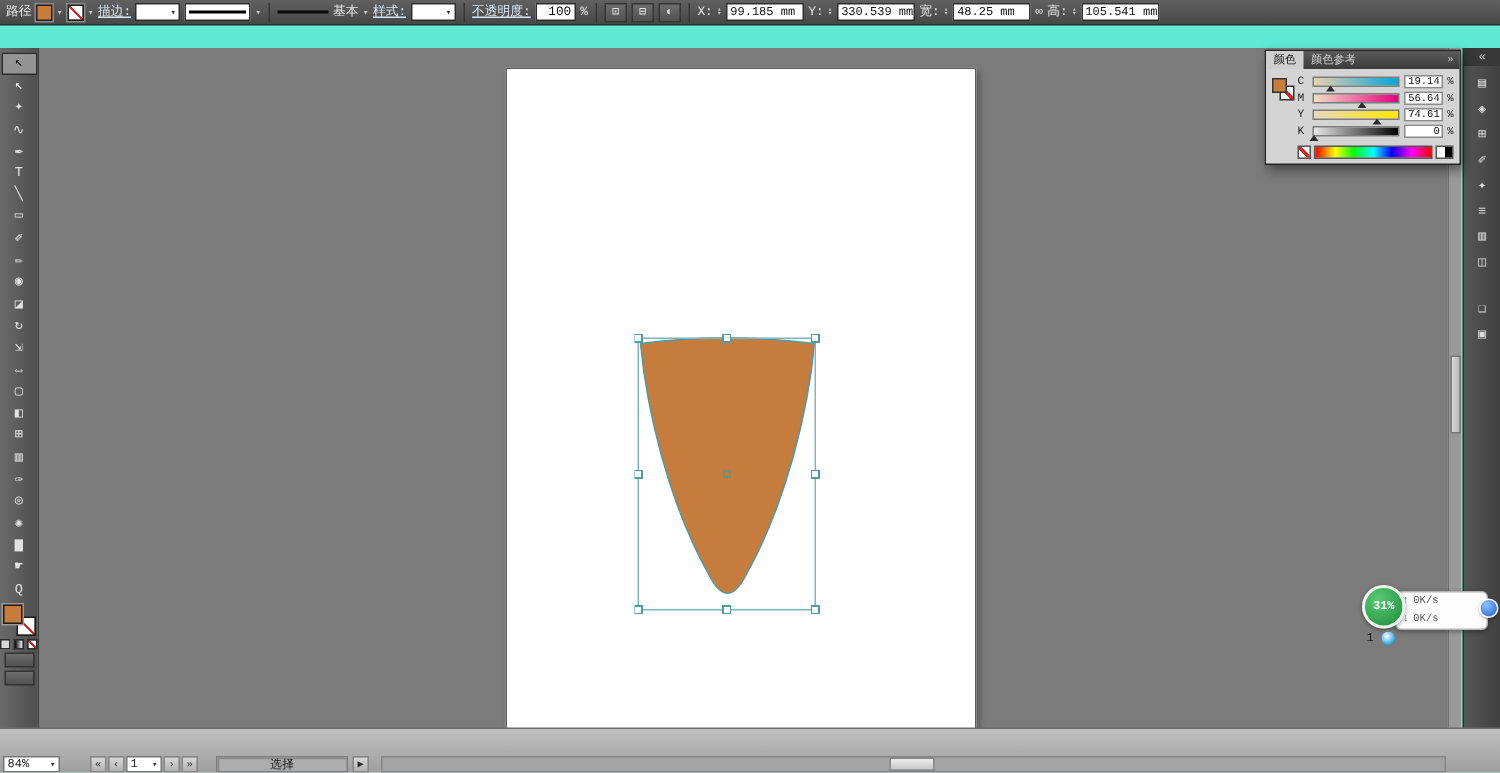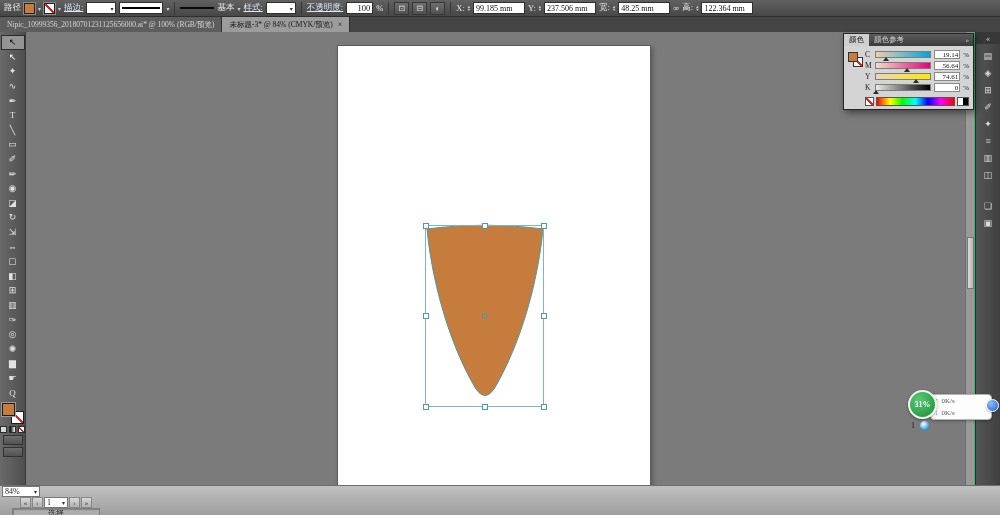--- a/index.html
+++ b/index.html
@@ -1,17 +1,17 @@
 <!DOCTYPE html>
 <html><head>
 <meta charset="utf-8">
 <style>
   *{margin:0;padding:0;box-sizing:border-box;}
   html,body{width:1000px;height:515px;overflow:hidden;}
-  #app{position:relative;width:1000px;height:515px;background:#22c55e;font-family:Liberation Serif, serif;font-size:9px;color:#111;overflow:hidden;}
+  #app{position:relative;width:1000px;height:515px;background:#5eead4;font-family:Liberation Mono, monospace;font-size:9px;color:#111;overflow:hidden;}
 
   
   .control-bar{position:absolute;top:0;left:0;right:0;height:17px;background:linear-gradient(#616161,#474747);border-bottom:1px solid #2e2e2e;display:flex;align-items:center;gap:3px;padding:0 4px;color:#e3e3e3;font-size:8.5px;white-space:nowrap;z-index:8;}
   .cb-label{color:#e8e8e8;}
   .cb-link{color:#dce8f4;text-decoration:underline;}
   .swatch{width:11px;height:11px;border:1px solid #222;box-shadow:0 0 0 1px #8a8a8a;}
   .swatch.stroke-sw{background:linear-gradient(45deg,#fff 44%,#d22 44%,#d22 56%,#fff 56%);}
   .dd{font-size:6px;color:#cfcfcf;}
   .cb-box{background:#fff;color:#111;border:1px solid #2f2f2f;height:12px;display:flex;align-items:center;padding:0 2px;gap:2px;}
   .cb-box.small{width:30px;justify-content:flex-end;}
@@ -81,21 +81,21 @@
   .cp-slider.k{background:linear-gradient(90deg,#e8e8e8,#000000);}
   .cp-marker{position:absolute;top:100%;width:0;height:0;border-left:3px solid transparent;border-right:3px solid transparent;border-bottom:4px solid #2d2d2d;}
   .cp-val{width:26px;height:9px;background:#fff;border:1px solid #8a8a8a;font-size:7px;display:flex;align-items:center;justify-content:flex-end;padding:0 1px;color:#111;}
   .cp-unit{font-size:7px;color:#1c1c1c;}
   .cp-spectrum-row{display:flex;align-items:center;gap:2px;margin-top:3px;height:10px;}
   .spec-none{width:9px;height:9px;border:1px solid #555;background:linear-gradient(45deg,#fff 40%,#d22 40%,#d22 60%,#fff 60%);}
   .spectrum{flex:1;height:9px;border:1px solid #555;background:linear-gradient(90deg,#f00 0%,#ff0 17%,#0f0 33%,#0ff 50%,#00f 66%,#f0f 83%,#f00 100%);}
   .spec-bw{width:12px;height:9px;border:1px solid #555;background:linear-gradient(90deg,#fff 50%,#000 50%);}
 
   
-  .status-bar{position:absolute;left:0;right:0;bottom:0;height:30px;background:linear-gradient(#c0c0c0,#9f9f9f);border-top:1px solid #6c6c6c;display:flex;align-items:flex-start;font-size:8px;color:#1e1e1e;z-index:8;flex-direction:column;}
+  .status-bar{position:absolute;left:0;right:0;bottom:0;height:30px;background:linear-gradient(#c0c0c0,#9f9f9f);border-top:1px solid #6c6c6c;display:flex;align-items:flex-end;font-size:8px;color:#1e1e1e;z-index:8;}
   .zoom-box{width:38px;height:11px;background:#fff;border:1px solid #767676;margin-left:2px;display:flex;align-items:center;justify-content:space-between;padding:0 2px;}
   .nav{display:flex;align-items:center;gap:1px;margin-left:20px;}
   .nav-btn{width:11px;height:11px;display:flex;align-items:center;justify-content:center;font-size:7px;color:#2d2d2d;background:linear-gradient(#d9d9d9,#b2b2b2);border:1px solid #868686;}
   .page-box{width:24px;height:11px;background:#fff;border:1px solid #767676;display:flex;align-items:center;justify-content:space-between;padding:0 2px;}
   .tool-field{width:88px;height:11px;margin-left:12px;background:#adadad;border:1px solid #7e7e7e;box-shadow:inset 1px 1px 1px rgba(0,0,0,0.25);display:flex;align-items:center;justify-content:center;color:#141414;}
   .hscroll{flex:1;height:11px;margin:0 36px 0 8px;background:#a4a4a4;border:1px solid #858585;position:relative;}
   .hthumb{position:absolute;left:338px;top:0;width:30px;height:9px;background:linear-gradient(#ececec,#c6c6c6);border:1px solid #848484;}
 
   
   .overlay-widget{position:absolute;left:904px;top:390px;width:96px;height:44px;z-index:10;}
@@ -148,45 +148,36 @@
     <span class="spin">
         <span>▴</span>
         <span>▾</span>
       </span>
     <span class="cb-box num">99.185 mm</span>
     <span class="cb-label">Y:</span>
     <span class="spin">
         <span>▴</span>
         <span>▾</span>
       </span>
-    <span class="cb-box num">237.506 mm</span>
+    <span class="cb-box num">330.539 mm</span>
     <span class="cb-label">宽:</span>
     <span class="spin">
         <span>▴</span>
         <span>▾</span>
       </span>
     <span class="cb-box num">48.25 mm</span>
     <span class="cb-label">∞</span>
     <span class="cb-label">高:</span>
     <span class="spin">
         <span>▴</span>
         <span>▾</span>
       </span>
-    <span class="cb-box num">122.364 mm</span>
-  </div>
-
-  <div class="tab-bar">
-    <div class="tab inactive">
-      <span>Nipic_10999356_20180701231125656000.ai* @ 100% (RGB/预览)</span>
-    </div>
-    <div class="tab active">
-      <span>未标题-3* @ 84% (CMYK/预览)</span>
-      <span class="tab-close">×</span>
-    </div>
-  </div>
+    <span class="cb-box num">105.541 mm</span>
+  </div>
+
 
   <div class="canvas"></div>
   <div class="artboard"></div>
 
   <svg class="shape-svg" width="126" height="190" viewBox="0 0 126 190">
     <path id="cone" d="M4,7 C42,2 82,2 120,7 C116,50 102,112 74,162 Q62,185 50,162 C22,112 8,50 4,7 Z" fill="#c67c3c" stroke="#4f9aa4" stroke-width="1"></path>
     <rect x="2.5" y="3.5" width="118" height="181" fill="none" stroke="#7fb6bd" stroke-width="1"></rect>
     <rect class="handle" x="0" y="1" width="5" height="5"></rect>
     <rect class="handle" x="59" y="1" width="5" height="5"></rect>
     <rect class="handle" x="118" y="1" width="5" height="5"></rect>

